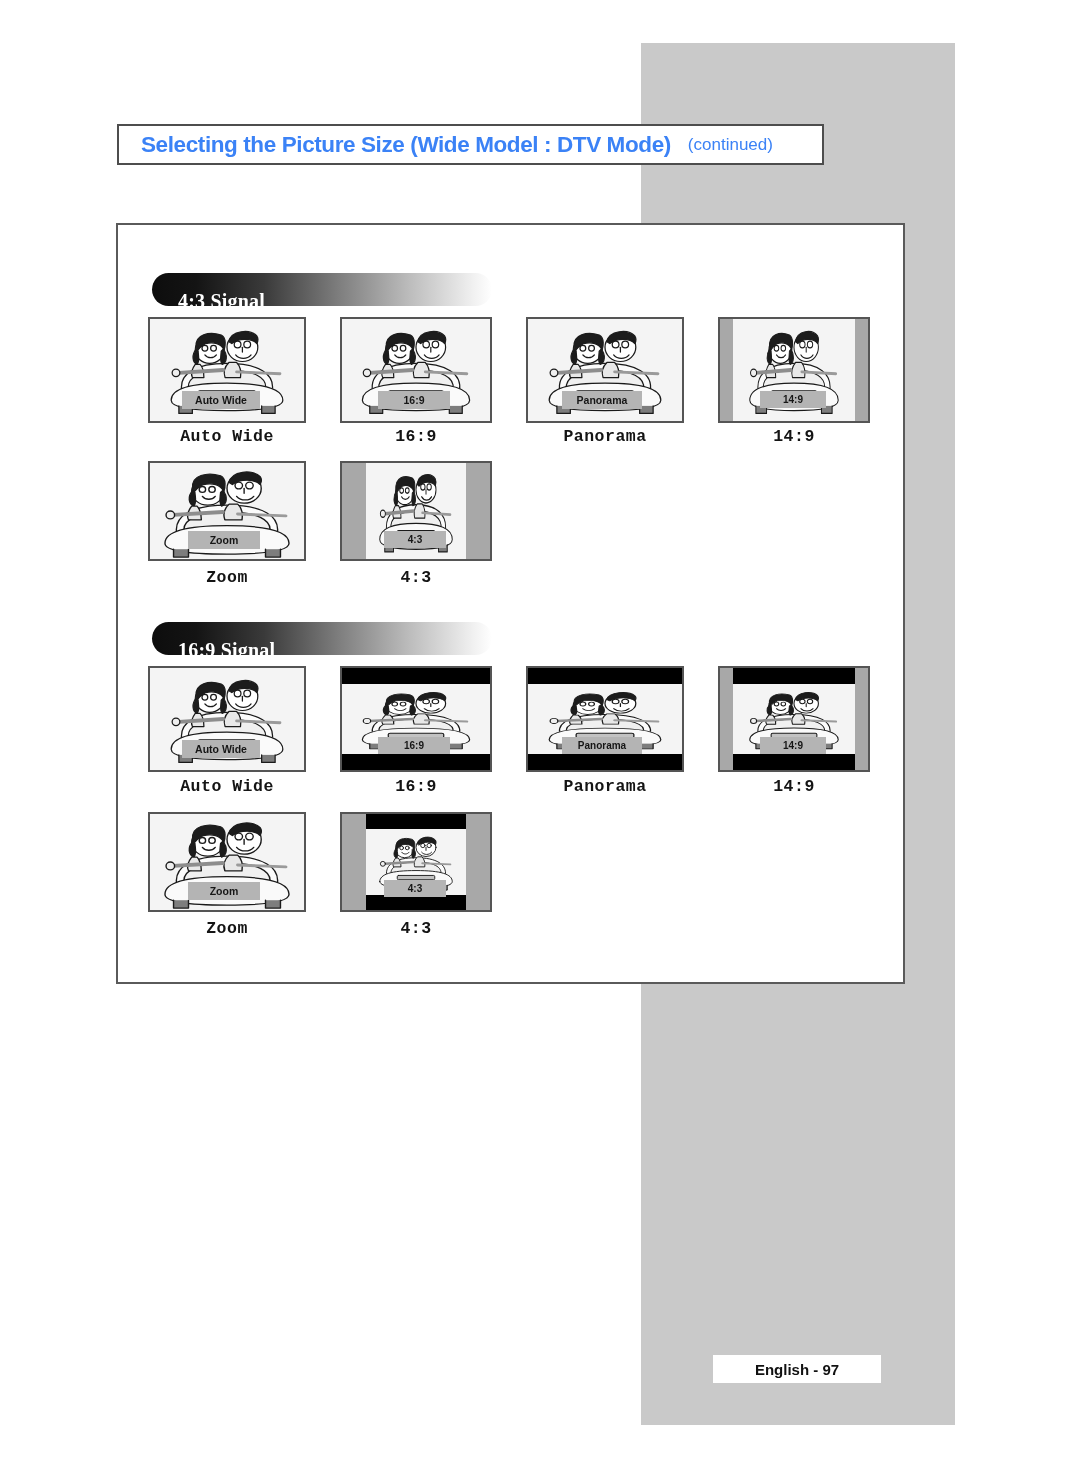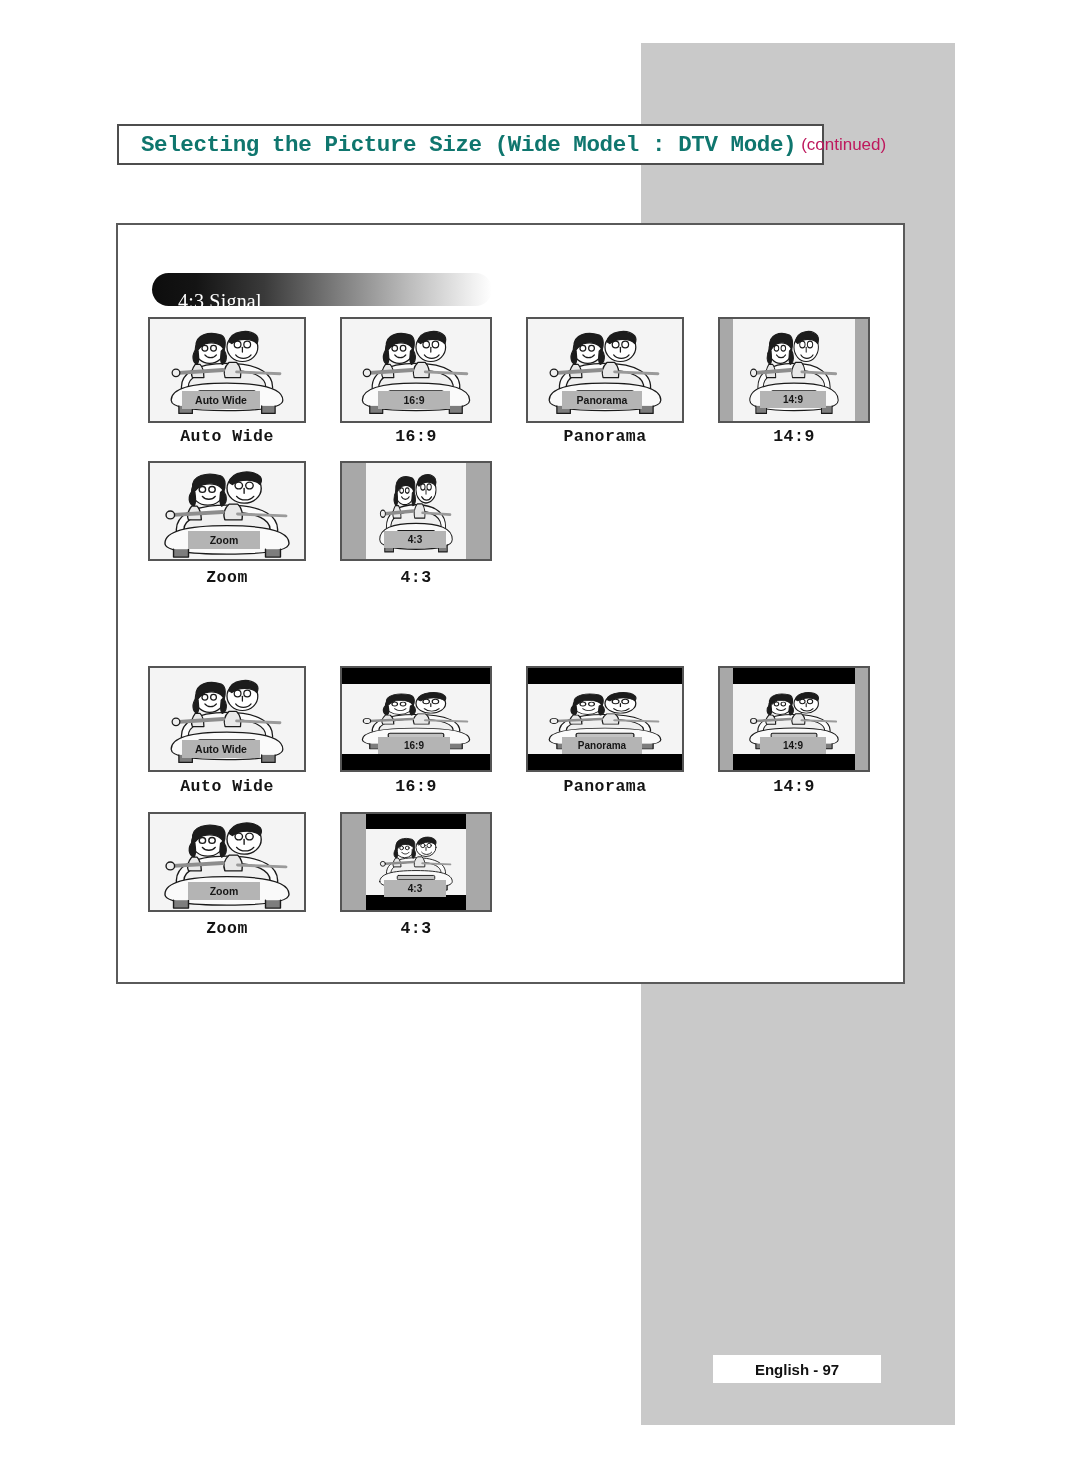--- a/index.html
+++ b/index.html
@@ -41,29 +41,29 @@
     border: 2px solid #4d4d4d;
     box-sizing: border-box;
     display: flex;
     align-items: center;
     padding-left: 22px;
     white-space: nowrap;
   }
   .title-main {
     font-size: 22.5px;
     font-weight: bold;
-    color: #0f766e;
+    color: #3b82f6;
     letter-spacing: -0.4px;
-    font-family: Liberation Mono, monospace;
+    font-family: Liberation Sans, sans-serif;
   }
   .title-cont {
     font-size: 17px;
     font-weight: normal;
-    color: #be185d;
-    margin-left: 5px;
+    color: #3b82f6;
+    margin-left: 17px;
     font-family: "Liberation Sans", sans-serif;
   }
 
   
   .content-panel {
     position: absolute;
     left: 116px;
     top: 223px;
     width: 789px;
     height: 761px;
@@ -78,21 +78,21 @@
     height: 33px;
     width: 340px;
     border-radius: 17px;
     background: linear-gradient(to right, #0d0d0d 0%, #141414 13%, #3a3a3a 33%, #7e7e7e 55%, #bdbdbd 76%, #f2f2f2 95%, #ffffff 100%);
     display: flex;
     align-items: center;
   }
   .pill-label {
     color: #ffffff;
     font-size: 20px;
-    font-weight: normal;
+    font-weight: bold;
     font-family: "Liberation Serif", serif;
     margin-left: 26px;
     letter-spacing: 0.2px;
     margin-top: 24px;
   }
 
   
   .thumb {
     position: absolute;
     box-sizing: border-box;
@@ -397,20 +397,23 @@
           <path d="M30 57 L76 54" stroke-width="4" stroke="#8d8d8d"></path>
           <path d="M90 56 L135 58" stroke-width="3" stroke="#9a9a9a"></path>
           <circle cx="27" cy="57" r="4" fill="#efefef"></circle>
         </g>
       </svg>
     </div>
     <div class="badge" style="left:42px; top:68px; width:62px; height:17px; font-size:10px;">4:3</div>
   </div>
   <div class="caption" style="left:340px; top:568px; width:152px;">4:3</div>
 
+  <div class="pill" style="left:152px; top:622px;">
+    <span class="pill-label">16:9 Signal</span>
+  </div>
 
   <div class="thumb" style="left:148px; top:666px; width:158px; height:106px;">
     <div class="pic-area" style="left:0; top:0; right:0; bottom:0;">
       <svg class="car-svg" viewBox="0 0 160 108" preserveAspectRatio="none">
         <g stroke="#1a1a1a" stroke-width="1.3" fill="none" stroke-linecap="round" stroke-linejoin="round">
           <path d="M33 76 C30 58 47 47 80 47 C113 47 130 58 127 76 Z" fill="#fbfbfb"></path>
           <path d="M40 74 C38 62 52 54 80 54 C108 54 122 62 120 74 Z" fill="#f0f0f0"></path>
           <path d="M22 86 C22 74 40 68 80 68 C120 68 138 74 138 86 C138 93 120 97 80 97 C40 97 22 93 22 86 Z" fill="#fafafa"></path>
           <rect x="50" y="76" width="60" height="7" rx="2" fill="#c2c2c2"></rect>
           <path d="M30 92 l0 8 l14 0 l0 -8" fill="#7d7d7d"></path>

